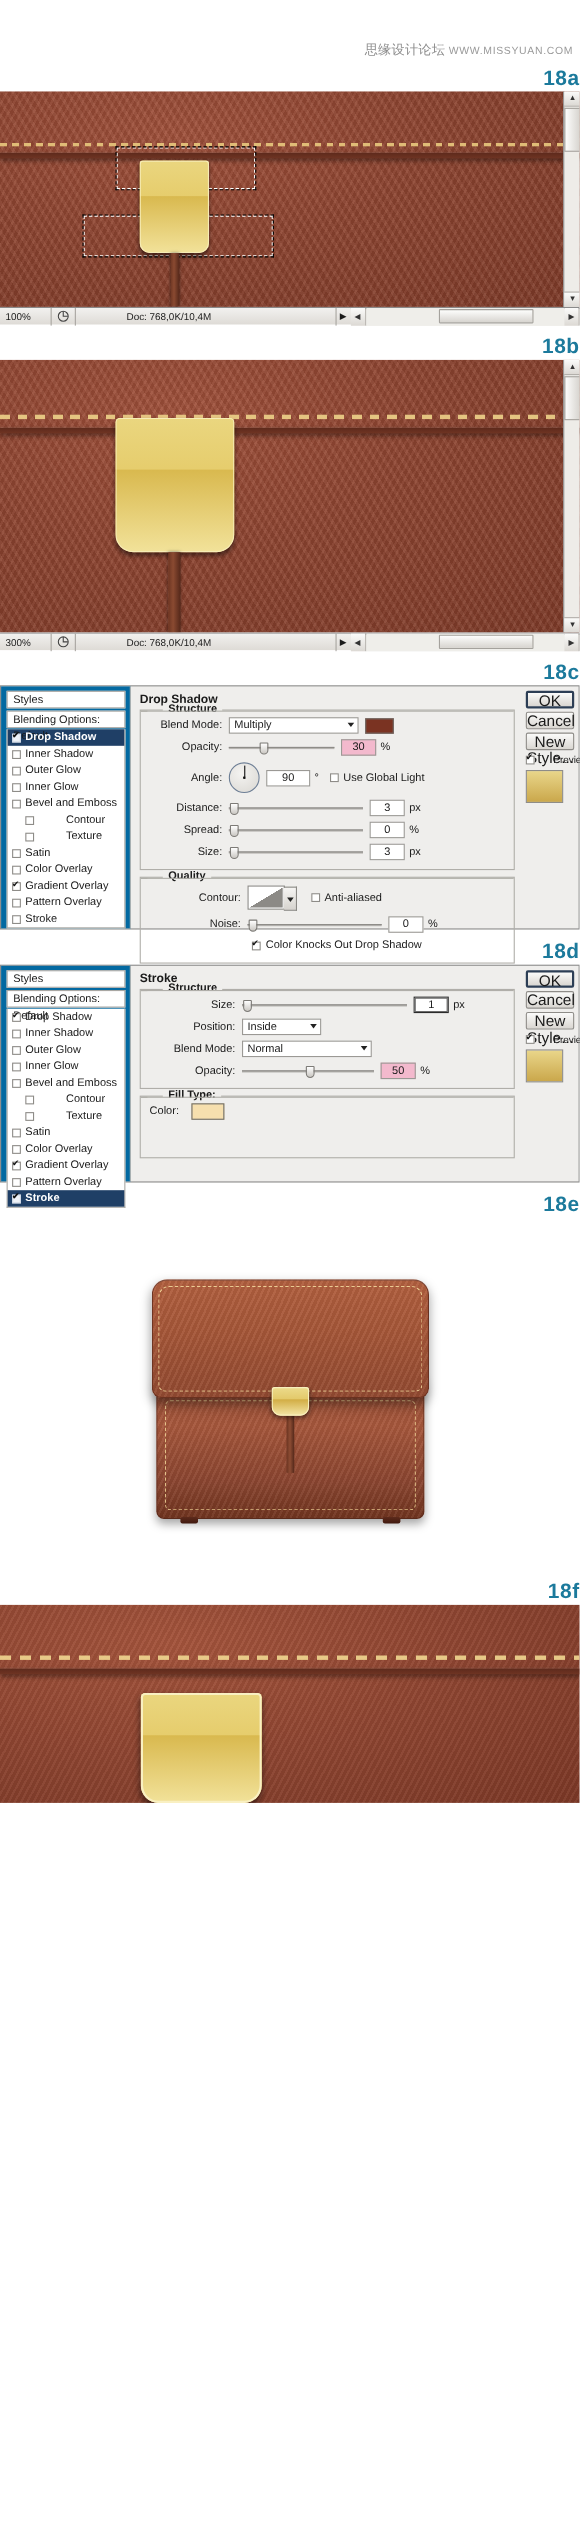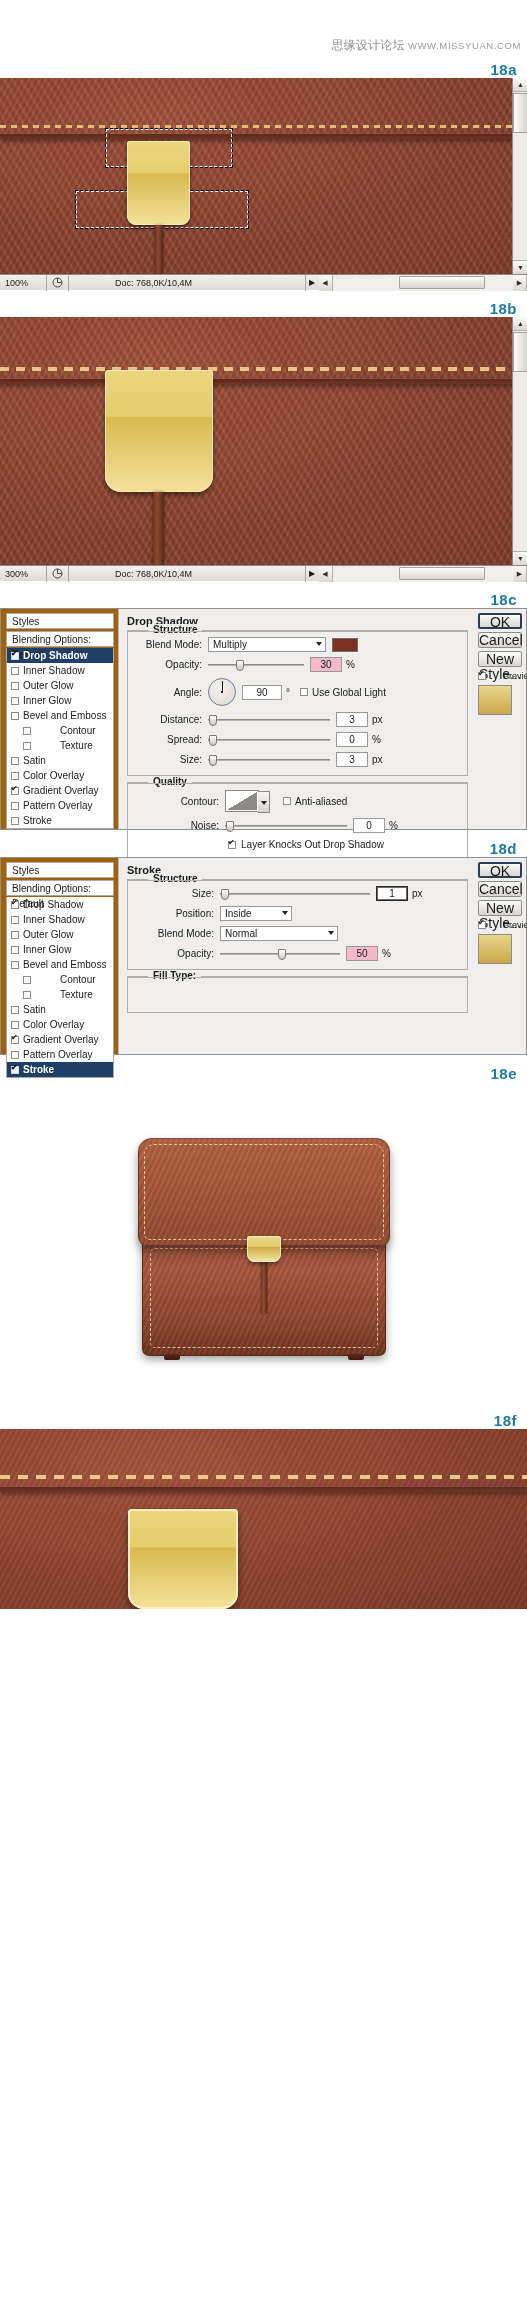--- a/index.html
+++ b/index.html
@@ -13,21 +13,21 @@
     -webkit-font-smoothing: antialiased;
   }
   .page { width:527px; position:relative; }
 
   
   .wm-row { height:30px; position:relative;margin-top:31px; }
   .wm { position:absolute; right:6px; top:6px; font-size:11px; color:#8d8d8d; letter-spacing:.2px; white-space:nowrap;}
   .wm .cn { font-size:12px; color:#8d8d8d; }
   .wm .url { font-size:9.5px; color:#9a9a9a; letter-spacing:.6px; }
 
-  .step-label { text-align:right; padding-right:10px; color:#1c7a9c; font-size:15px; font-weight:bold; letter-spacing:.5px; }
+  .step-label { text-align:right; color:#1c7a9c; font-size:19px; font-weight:bold; letter-spacing:.5px; }
   .step-gap { height:10px; }
 
   
   .psdoc { width:527px; position:relative; background:#fff; }
   .canvas-wrap { position:relative; width:527px; overflow:hidden; }
   .canvas {
     position:relative;
     height:190px;
     background:
       repeating-linear-gradient(118deg, rgba(255,255,255,.045) 0 2px, rgba(0,0,0,.05) 2px 5px),
@@ -102,21 +102,21 @@
   
   .lsdlg {
     width:527px; position:relative;
     background:#efeeec;
     border:1px solid #8e8e8e;
     display:flex;
     font-size:10px;
     color:#1a1a1a;
     height:222px;
   }
-  .styles-col { width:118px; border-right:1px solid #b9b7b3; background:#a16207; padding:4px 4px 4px 5px; }
+  .styles-col { width:118px; border-right:1px solid #b9b7b3; background:#0369a1; padding:4px 4px 4px 5px; }
   .styles-hdr, .blend-hdr {
     background:#fff; border:1px solid #a9a7a3; height:16px; line-height:15px; padding-left:5px; margin-bottom:2px;
   }
   .blend-hdr { margin-bottom:1px; }
   .sty-list { border:1px solid #a9a7a3; border-top:none; background:#fff; }
   .sty-item { height:15px; line-height:15px; padding-left:4px; display:flex; align-items:center; gap:4px; white-space:nowrap; }
   .sty-item.sel { background:#1f3f66; color:#fff; font-weight:bold; }
   .sty-item.indent { padding-left:16px;gap:29px; }
   .cbx { width:8px; height:8px; border:1px solid #8e8c88; background:#fff; display:inline-block; position:relative; flex:none; }
   .cbx.on::after { content:"✔"; position:absolute; left:-1px; top:-4px; font-size:8px; line-height:10px; color:#111; }
@@ -451,21 +451,21 @@
           <div class="slider">
             <div class="strack" style="width:122px;"></div>
             <div class="sthumb" style="left:1px;"></div>
           </div>
           <div class="numbox">0</div>
           <div class="unit">%</div>
         </div>
 
         <div class="row" style="margin-bottom:0;justify-content:center;">
           <span class="cbx on"></span>
-          <span style="margin-left:5px;">Layer Knocks Out Drop Shadow</span>
+          <span style="margin-left:5px;">Color Knocks Out Drop Shadow</span>
         </div>
       </div>
     </div>
 
     <div class="btn-col">
       <div class="btn primary">OK</div>
       <div class="btn">Cancel</div>
       <div class="btn">New Style...</div>
       <div class="prev-chk">
         <span class="cbx on"></span>
@@ -566,20 +566,24 @@
             <div class="strack" style="width:120px;"></div>
             <div class="sthumb" style="left:58px;"></div>
           </div>
           <div class="numbox pink">50</div>
           <div class="unit">%</div>
         </div>
       </div>
 
       <div class="fieldset fs-top" style="margin-bottom:0;padding-bottom:30px;">
         <div class="legend">Fill Type:</div>
+        <div class="row">
+          <div class="lbl" style="width:40px;text-align:left;padding-left:2px;">Color:</div>
+          <div class="swatch" style="margin-left:0;width:30px;height:15px;background:#f6dfae;"></div>
+        </div>
       </div>
     </div>
 
     <div class="btn-col">
       <div class="btn primary">OK</div>
       <div class="btn">Cancel</div>
       <div class="btn">New Style...</div>
       <div class="prev-chk">
         <span class="cbx on"></span>
         <span>Preview</span>

